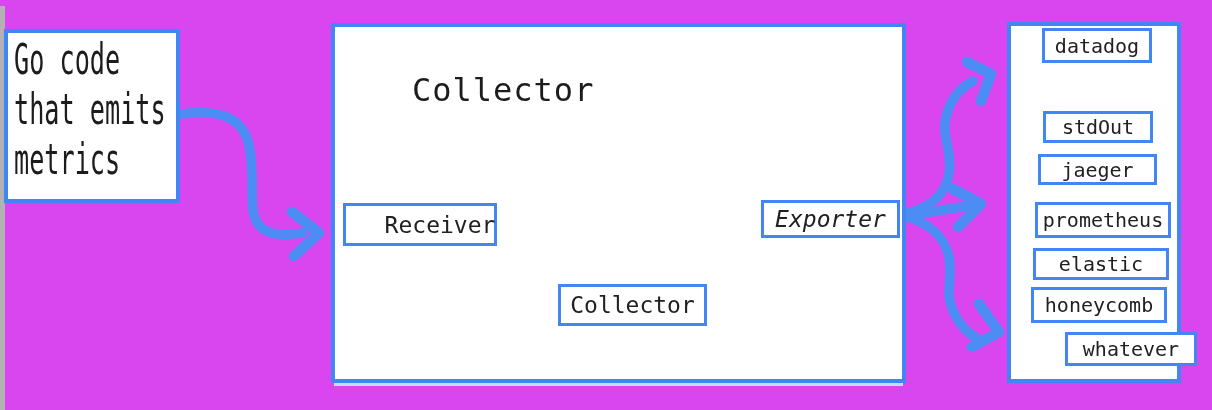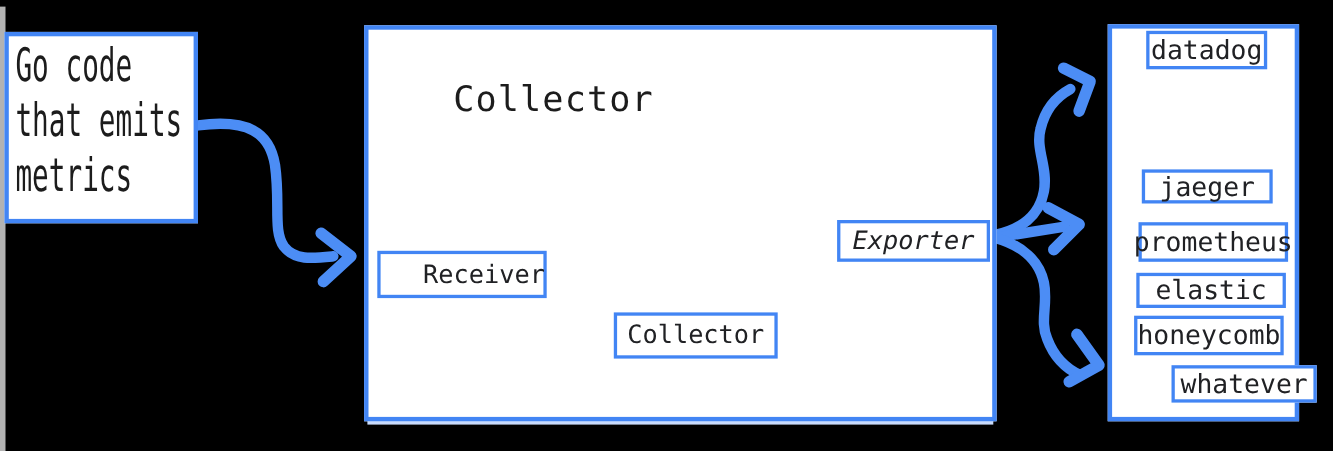--- a/index.html
+++ b/index.html
@@ -5,21 +5,21 @@
   html, body {
     margin: 0;
     padding: 0;
     background: #ffffff;
     font-family: "DejaVu Sans Mono", "Liberation Mono", monospace;
   }
   .canvas {
     position: relative;
     width: 1212px;
     height: 410px;
-    background: #000000;
+    background: #d946ef;
     overflow: hidden;
     color: #202124;
   }
   .edge-strip {
     position: absolute;
     left: 0; top: 6px;
     width: 5px; height: 404px;
     background: #b2b2b2;
   }
   .arrows {
@@ -62,21 +62,21 @@
   }
   .collector-title {
     position: absolute;
     left: 77px; top: 44px;
     font-size: 32px;
     letter-spacing: 1px;
     color: #1c1c1c;
     white-space: nowrap;
   }
   .component { font-size: 23px; }
-  .dest-item { font-size: 24px; }
+  .dest-item { font-size: 20px; }
   .destinations-box {
     left: 1007px; top: 22px;
     width: 174px; height: 361px;
   }
 </style>
 </head>
 <body>
 
 <div class="canvas">
 
@@ -111,36 +111,39 @@
     <div class="source-text">
       <div>Go code</div>
       <div>that emits</div>
       <div>metrics</div>
     </div>
   </div>
 
   <div class="box outer-box collector-box">
     <div class="collector-title">Collector</div>
 
-    <div class="box small-box component" style="left:8px; top:201px; width:154px; height:43px;padding-left:40px;">
+    <div class="box small-box component" style="left:8px; top:176px; width:154px; height:43px;padding-left:40px;">
       <span>Receiver</span>
     </div>
 
     <div class="box small-box component" style="left:223px; top:257px; width:149px; height:42px;">
       <span>Collector</span>
     </div>
 
     <div class="box small-box component" style="left:426px; top:173px; width:139px; height:38px;font-style:italic;">
       <span>Exporter</span>
     </div>
   </div>
 
   <div class="box outer-box destinations-box">
     <div class="box small-box dest-item" style="left:31px; top:2px;  width:110px; height:35px;">
       <span>datadog</span>
+    </div>
+    <div class="box small-box dest-item" style="left:32px; top:85px; width:110px; height:32px;">
+      <span>stdOut</span>
     </div>
     <div class="box small-box dest-item" style="left:27px; top:128px; width:119px; height:31px;text-align:center;">
       <span>jaeger</span>
     </div>
     <div class="box small-box dest-item" style="left:22px; top:222px; width:136px; height:32px;">
       <span>elastic</span>
     </div>
     <div class="box small-box dest-item" style="left:24px; top:176px; width:136px; height:36px;">
       <span>prometheus</span>
     </div>

